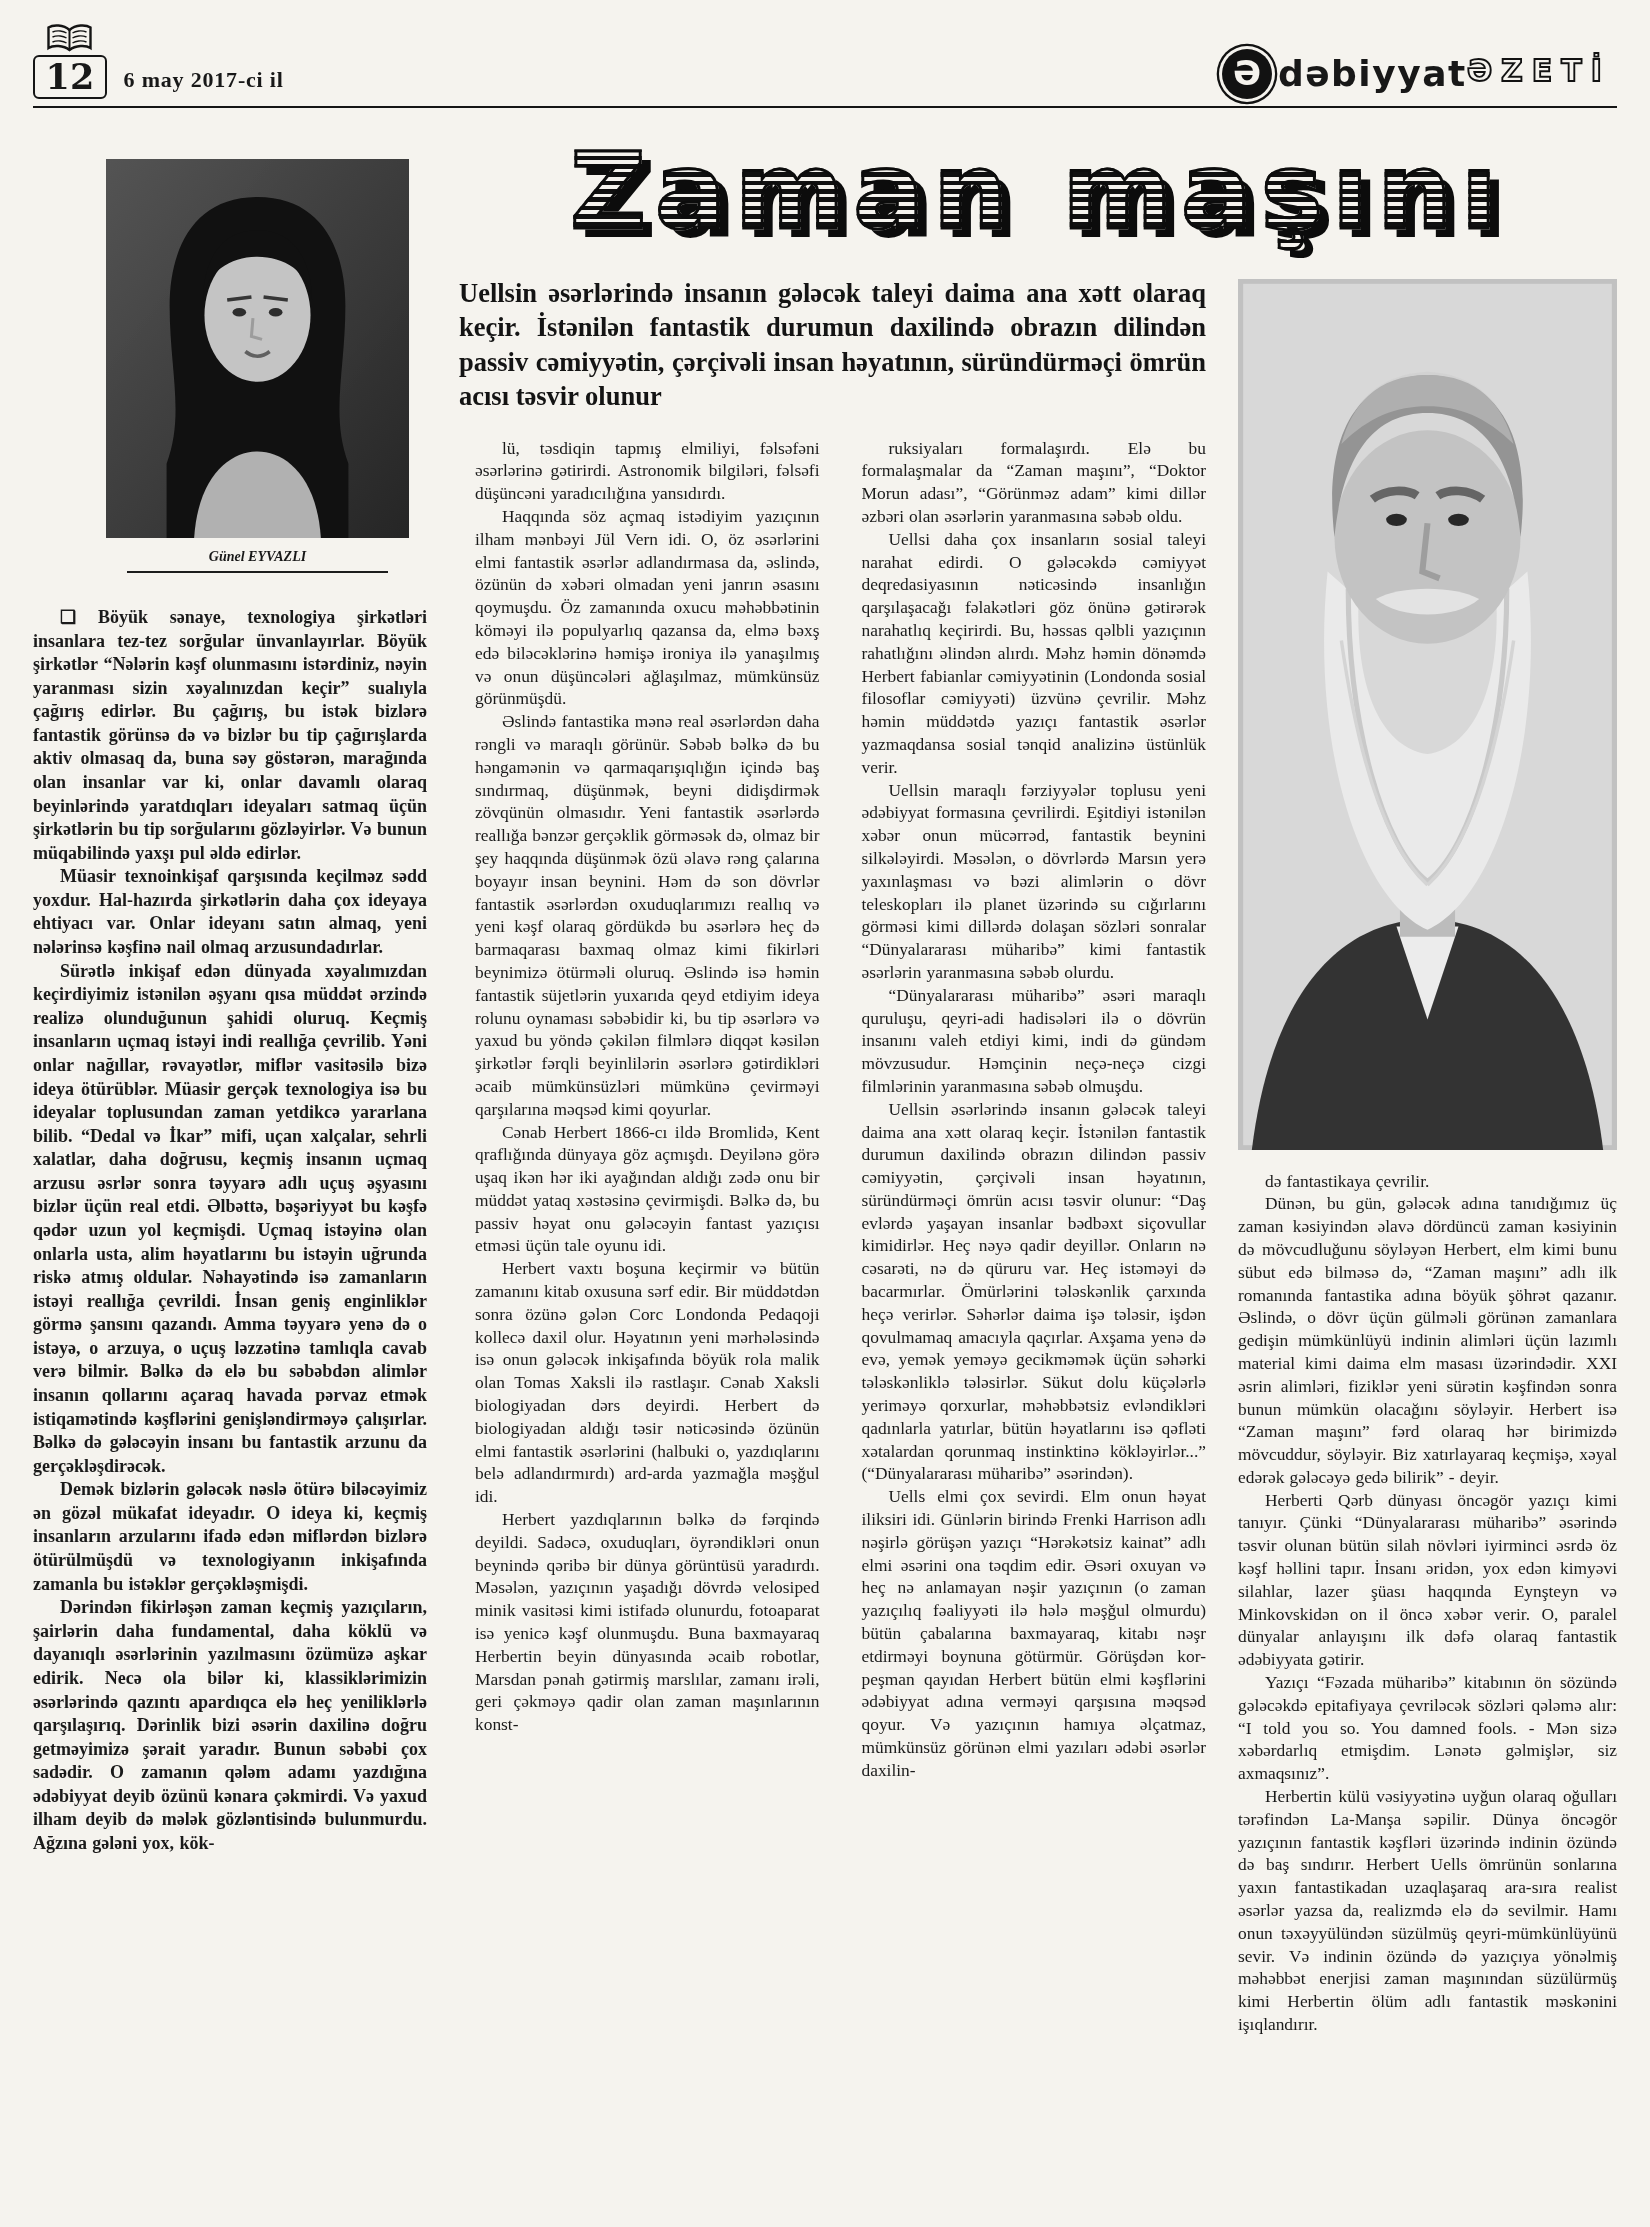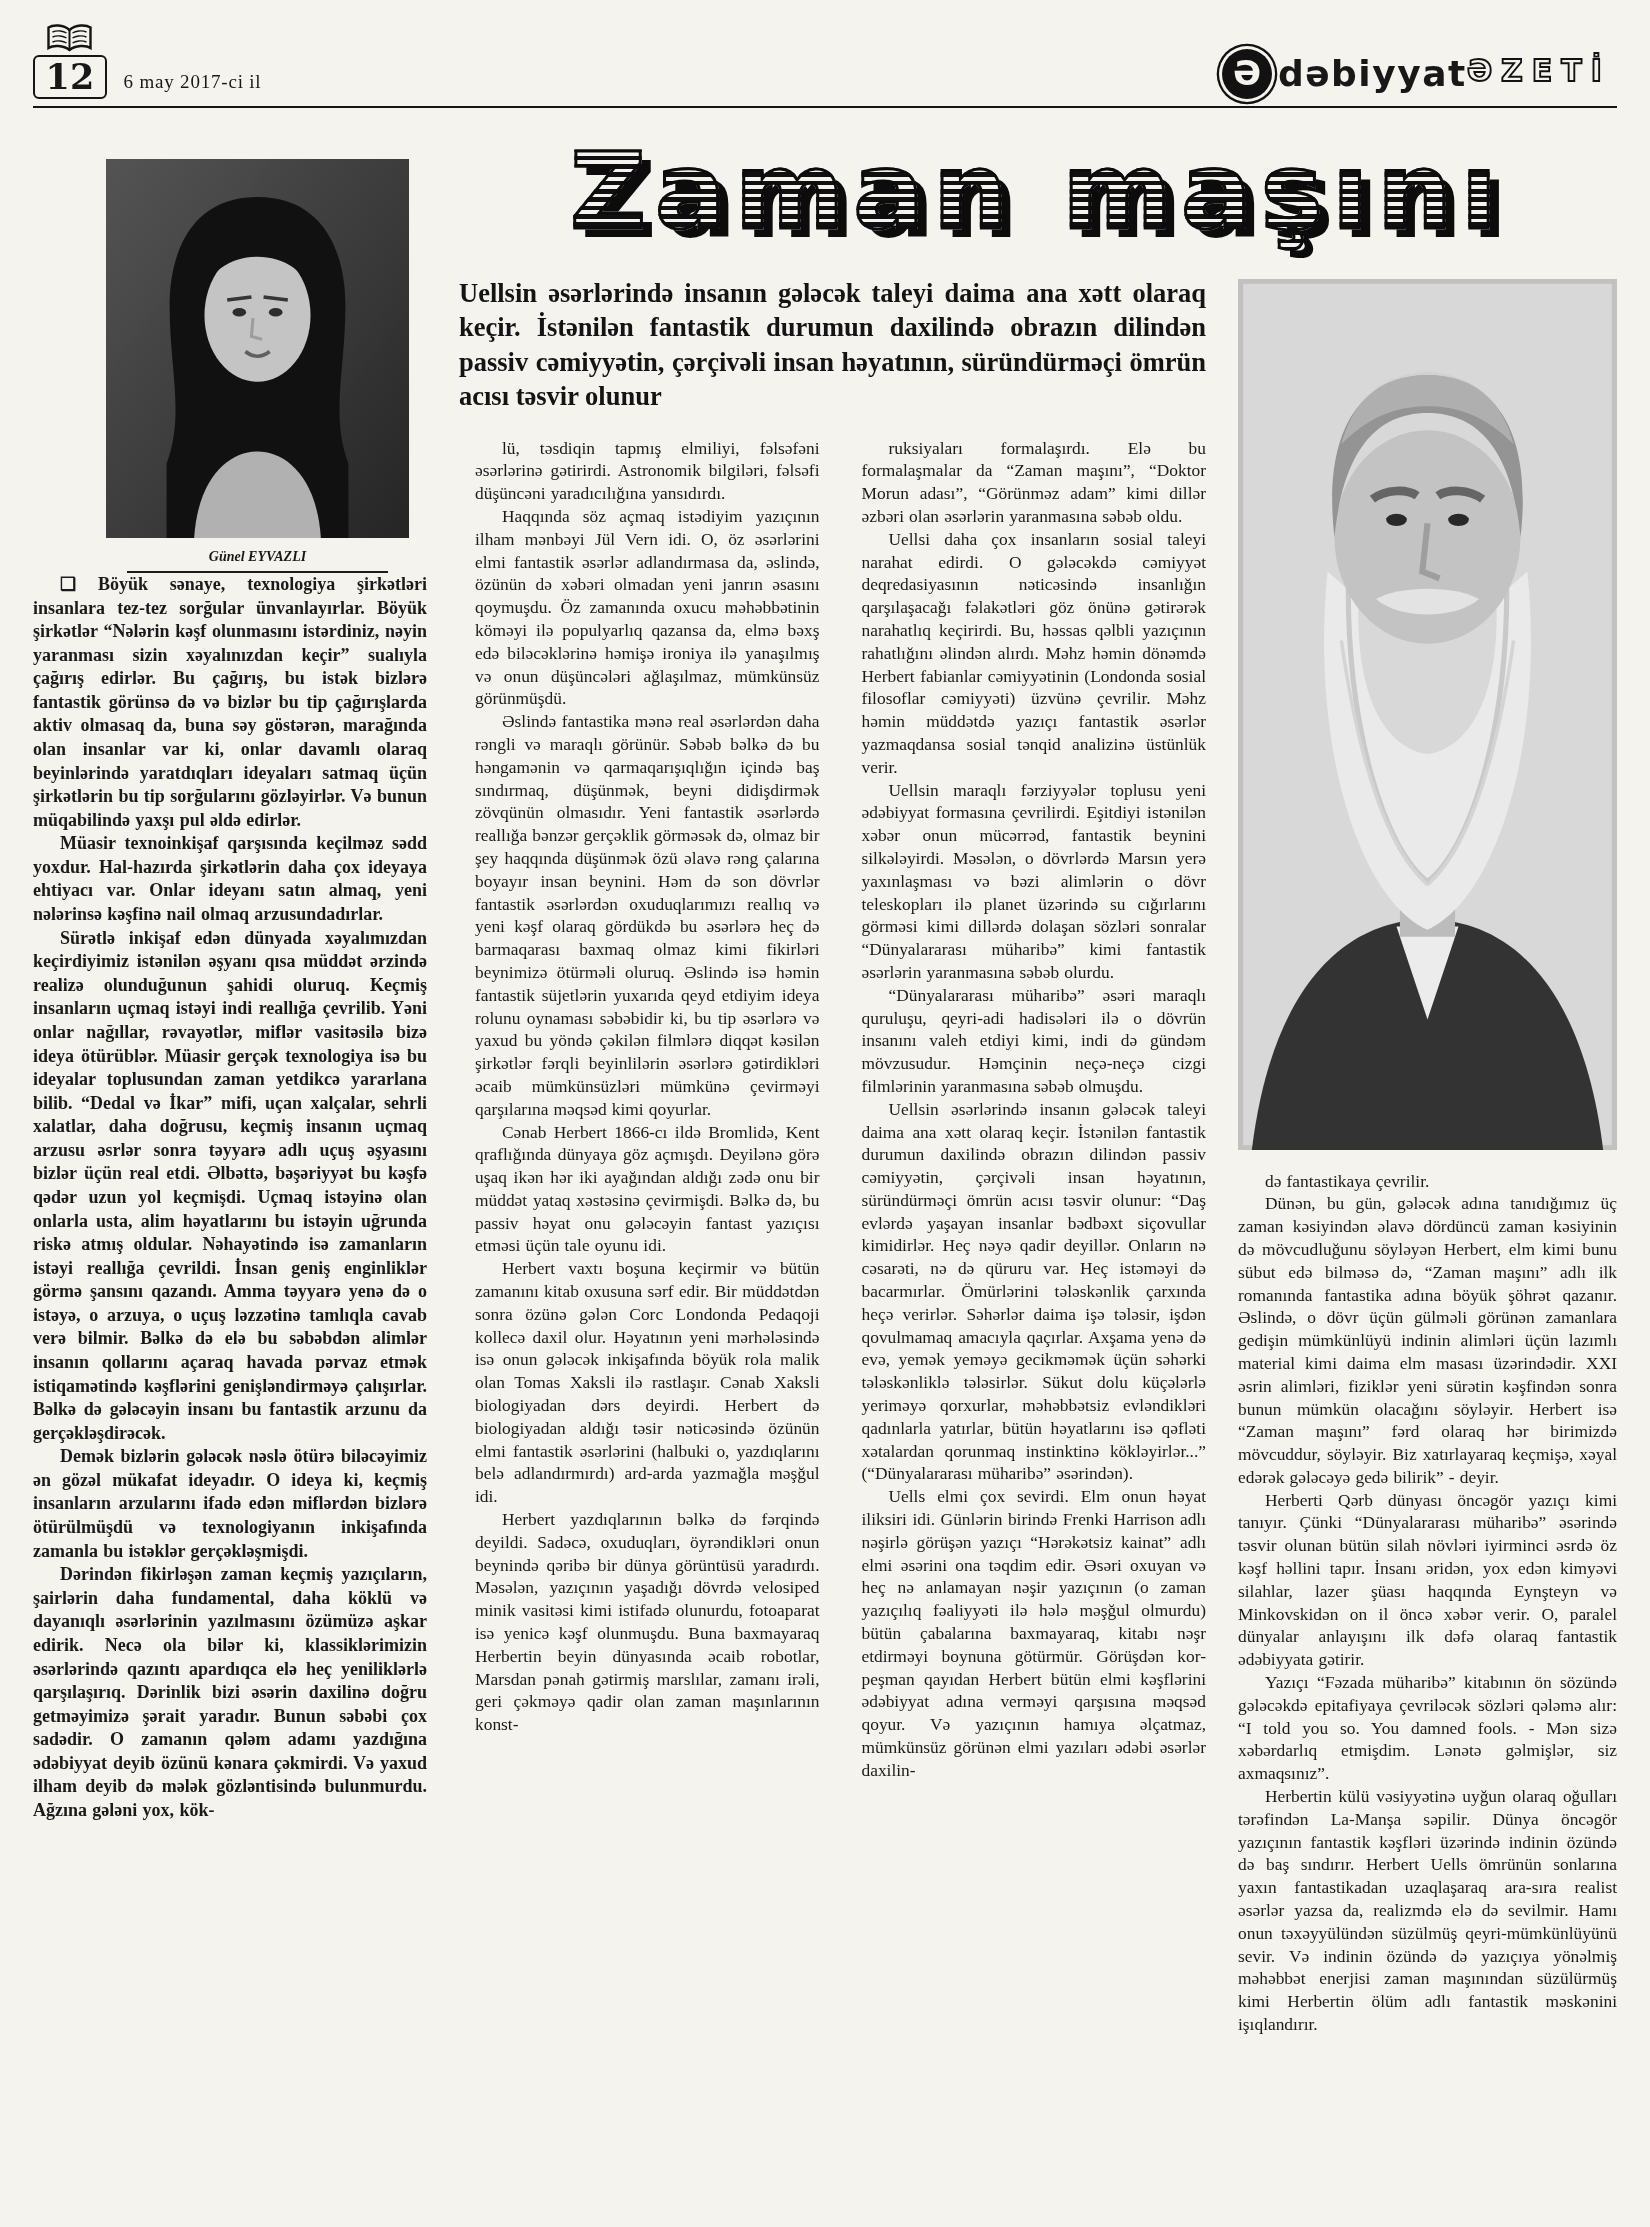--- a/index.html
+++ b/index.html
@@ -9,21 +9,21 @@
     font-family:"Liberation Serif","DejaVu Serif",serif; overflow:hidden;
   }
   
   .masthead { display:flex; justify-content:space-between; align-items:flex-end;
     border-bottom:2.3px solid #151515; padding-bottom:7.6px; }
   .mh-left { display:flex; align-items:flex-end; gap:16.7px; }
   .num-stack { display:flex; flex-direction:column; align-items:center; gap:1.5px; }
   .book-icon svg { display:block; width:53px; height:30px; }
   .pagenum { border:2.3px solid #151515; border-radius:6px; padding:0 10.6px;
     font-size:35px; font-weight:bold; line-height:1.15; font-family:"DejaVu Serif",serif; }
-  .issue-date { font-size:19px; font-weight:normal; padding-bottom:6px; letter-spacing:0.8px; }
+  .issue-date { font-size:22px; font-weight:bold; padding-bottom:6px; letter-spacing:0.8px; }
   .logo { display:flex; align-items:center; gap:6px; padding-right:6px; }
   .logo-mark { width:50px; height:50px; border-radius:50%; background:#121212; color:#f5f3ee;
     display:flex; align-items:center; justify-content:center; font:bold 33px "DejaVu Sans",sans-serif;
     box-shadow:0 0 0 3px #f5f3ee, 0 0 0 5.3px #121212; }
   .logo-lines { display:flex; flex-direction:row; line-height:1; }
   .logo-line1 { font:bold 36px "DejaVu Sans",sans-serif; letter-spacing:1.5px; }
   .logo-line2 { font:bold 30px "DejaVu Sans",sans-serif; letter-spacing:9px; color:#121212; }
   @supports (-webkit-background-clip: text) {
     .logo-line2 { color:transparent; -webkit-text-stroke:1.9px #121212; }
   }
@@ -56,21 +56,21 @@
   .author-figure { margin:33px 0 0 73px; width:303px; }
   .author-figure svg { display:block; width:303px; height:379px; filter:grayscale(1) contrast(1.05); }
   .author-caption { margin:10.6px auto 0; text-align:center; font-style:italic; font-weight:bold;
     font-size:14px; border-bottom:2.3px solid #1c1c1c; padding-bottom:6px; width:86%; }
   .verne-figure { margin:3px 0 0; width:379px; }
   .verne-figure svg { display:block; width:379px; height:871px; filter:grayscale(1); }
   figure { margin:0; }
   
   .coltext p { margin:0; text-indent:27px; font-size:17.4px; line-height:1.31;
     text-align:justify; color:#1a1a1a; word-spacing:0.8px; }
-  .col1-text { }
+  .col1-text { margin-top:33px; }
   .col1-text p { font-weight:bold; font-size:18px; }
   .col4-text { margin-top:19.7px; }
 </style>
 </head>
 <body>
 
 <div class="page">
 
   <header class="masthead">
     <div class="mh-left">

